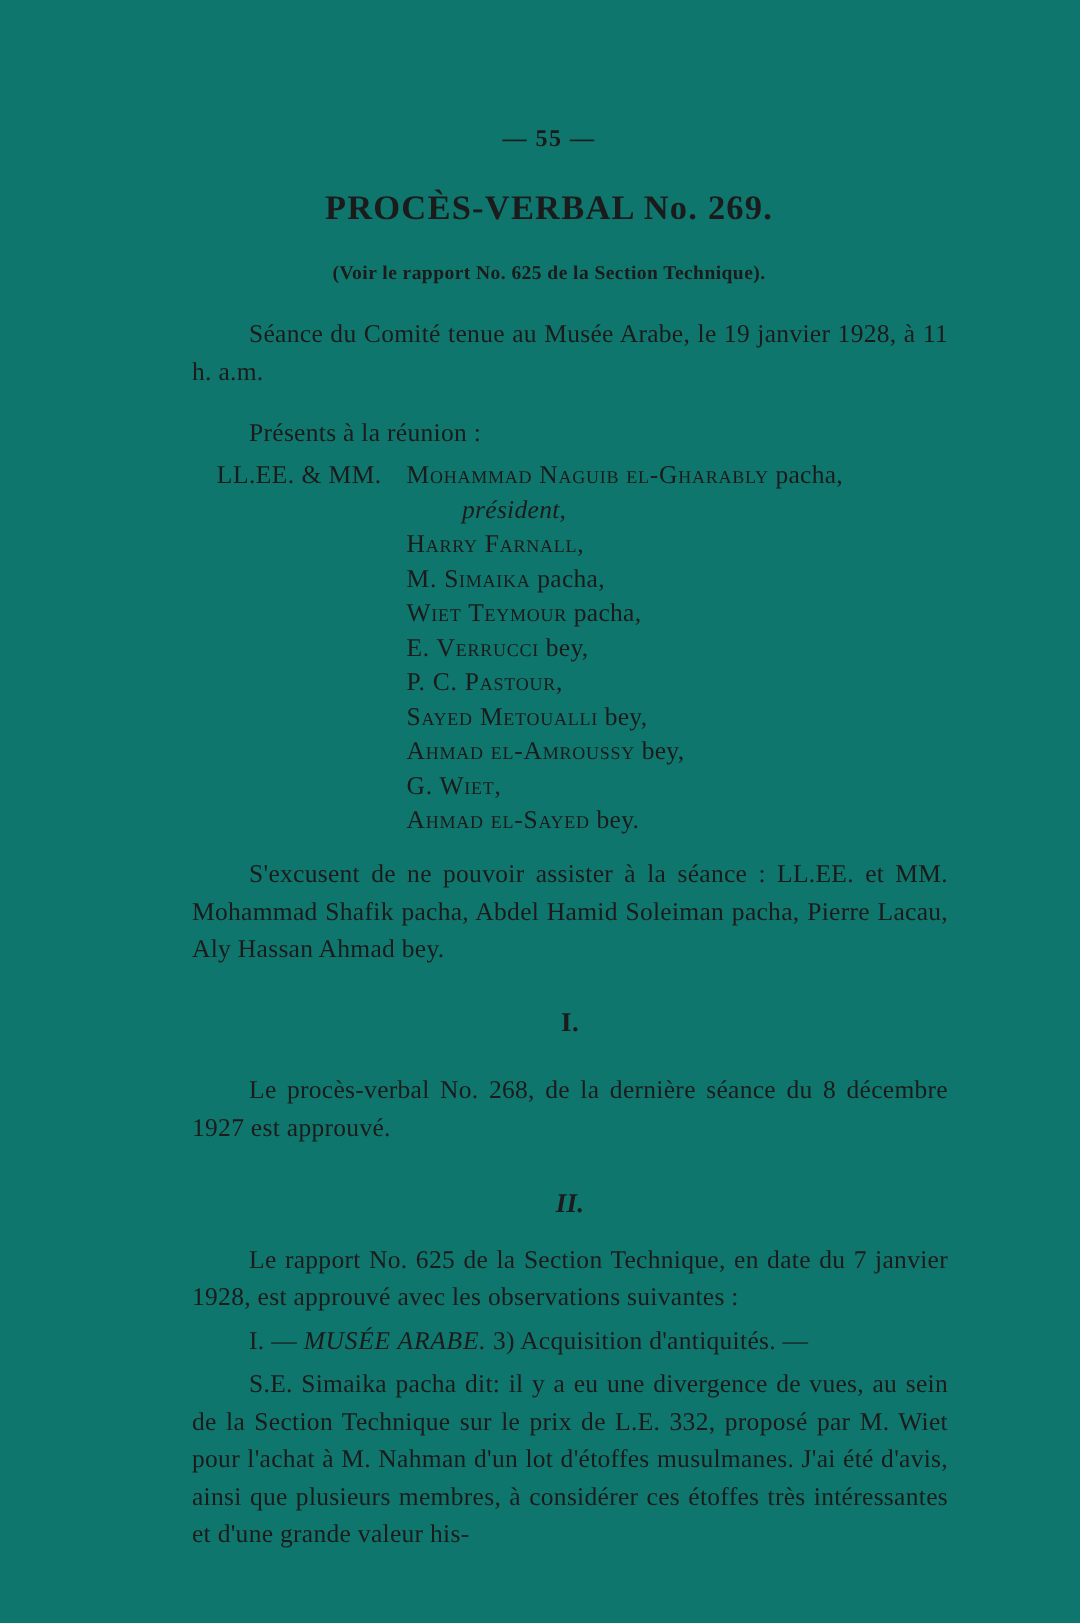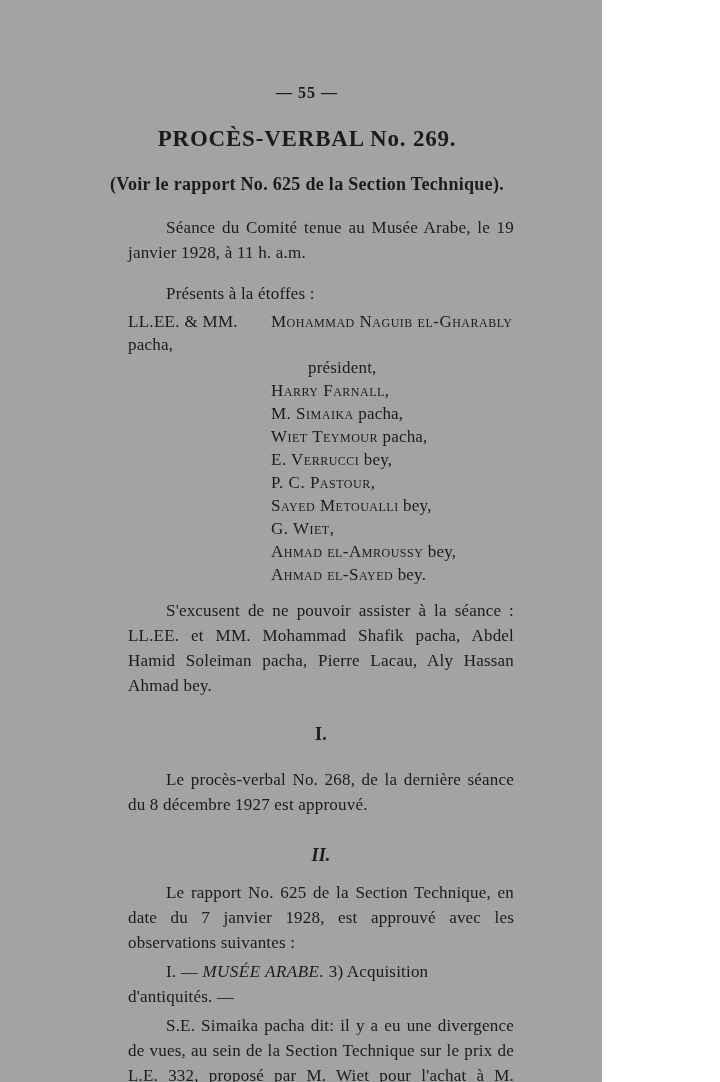--- a/index.html
+++ b/index.html
@@ -9,40 +9,40 @@
   }
   body {
     width: 720px;
     height: 1082px;
     overflow: hidden;
     font-family: "Liberation Serif", "DejaVu Serif", serif;
     color: #1b1b1b;
   }
   .page {
     box-sizing: border-box;
-    width: 602px;
+    width: 720px;
     height: 1082px;
     padding: 84px 88px 20px 100px;
-    background: #a3a3a3;
+    background: #0f766e;
   }
   .center { text-align: center; }
   .page-number {
     font-size: 16px;
     font-weight: bold;
     letter-spacing: 1px;
   }
   .doc-title {
     margin-top: 24px;
     font-size: 23px;
     font-weight: bold;
     letter-spacing: 0.8px;
   }
   .doc-subtitle {
     margin-top: 22px;
-    font-size: 18px;
+    font-size: 13px;
     font-weight: bold;
     letter-spacing: 0.3px;
   }
   .body-text {
     font-size: 17px;
     line-height: 25px;
     letter-spacing: 0.2px;
     margin-left: 28px;
   }
   p.para {
@@ -61,26 +61,27 @@
     line-height: 23px;
     font-size: 17px;
     letter-spacing: 0.2px;
   }
   .attendee-line { margin-left: 143px; }
   .attendee-line.first { margin-left: 0; }
   .prefix {
     display: inline-block;
     width: 143px;
     letter-spacing: 0.3px;
+    text-align: center;
   }
   .sc {
     font-variant: small-caps;
     letter-spacing: 0.5px;
   }
-  .president-line { margin-left: 180px; }
+  .president-line { margin-left: 180px; font-style: italic; }
   .section-heading {
     margin-top: 24px;
     font-size: 18px;
     font-weight: bold;
     text-align: center;
   }
   .section-heading.second { margin-top: 26px; font-style: italic; }
   .agenda-line {
     margin-top: 4px;
     text-indent: 38px;
@@ -99,33 +100,33 @@
   <div class="center page-number">— 55 —</div>
 
   <div class="center doc-title">PROCÈS-VERBAL No. 269.</div>
 
   <div class="center doc-subtitle">(Voir le rapport No. 625 de la Section Technique).</div>
 
   <div class="body-text">
 
     <p class="para">Séance du Comité tenue au Musée Arabe, le 19 janvier 1928, à 11 h. a.m.</p>
 
-    <div class="presents">Présents à la étoffes :</div>
+    <div class="presents">Présents à la réunion :</div>
 
     <div class="attendees">
       <div class="attendee-line first"><span class="prefix">LL.EE. &amp; MM.</span><span class="sc">Mohammad Naguib el-Gharably</span><span> pacha,</span></div>
       <div class="president-line">président,</div>
       <div class="attendee-line"><span class="sc">Harry Farnall</span><span>,</span></div>
       <div class="attendee-line"><span class="sc">M. Simaika</span><span> pacha,</span></div>
       <div class="attendee-line"><span class="sc">Wiet Teymour</span><span> pacha,</span></div>
       <div class="attendee-line"><span class="sc">E. Verrucci</span><span> bey,</span></div>
       <div class="attendee-line"><span class="sc">P. C. Pastour</span><span>,</span></div>
       <div class="attendee-line"><span class="sc">Sayed Metoualli</span><span> bey,</span></div>
+      <div class="attendee-line"><span class="sc">Ahmad el-Amroussy</span><span> bey,</span></div>
       <div class="attendee-line"><span class="sc">G. Wiet</span><span>,</span></div>
-      <div class="attendee-line"><span class="sc">Ahmad el-Amroussy</span><span> bey,</span></div>
       <div class="attendee-line"><span class="sc">Ahmad el-Sayed</span><span> bey.</span></div>
     </div>
 
     <p class="para para-tight">S'excusent de ne pouvoir assister à la séance : LL.EE. et MM. Mohammad Shafik pacha, Abdel Hamid Soleiman pacha, Pierre Lacau, Aly Hassan Ahmad bey.</p>
 
     <div class="section-heading">I.</div>
 
     <p class="para">Le procès-verbal No. 268, de la dernière séance du 8 décembre 1927 est approuvé.</p>
 
     <div class="section-heading second">II.</div>

